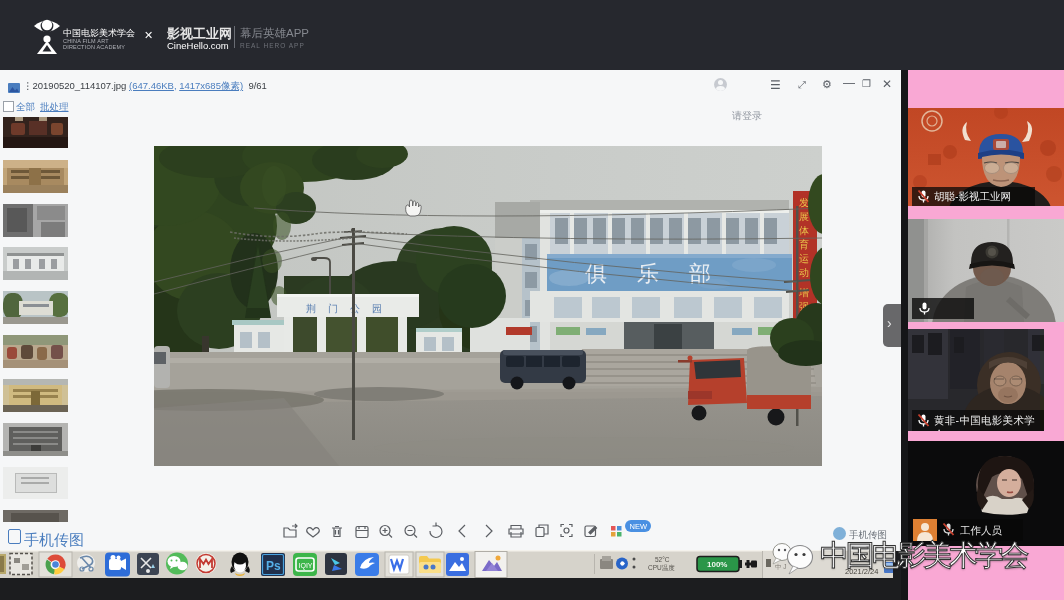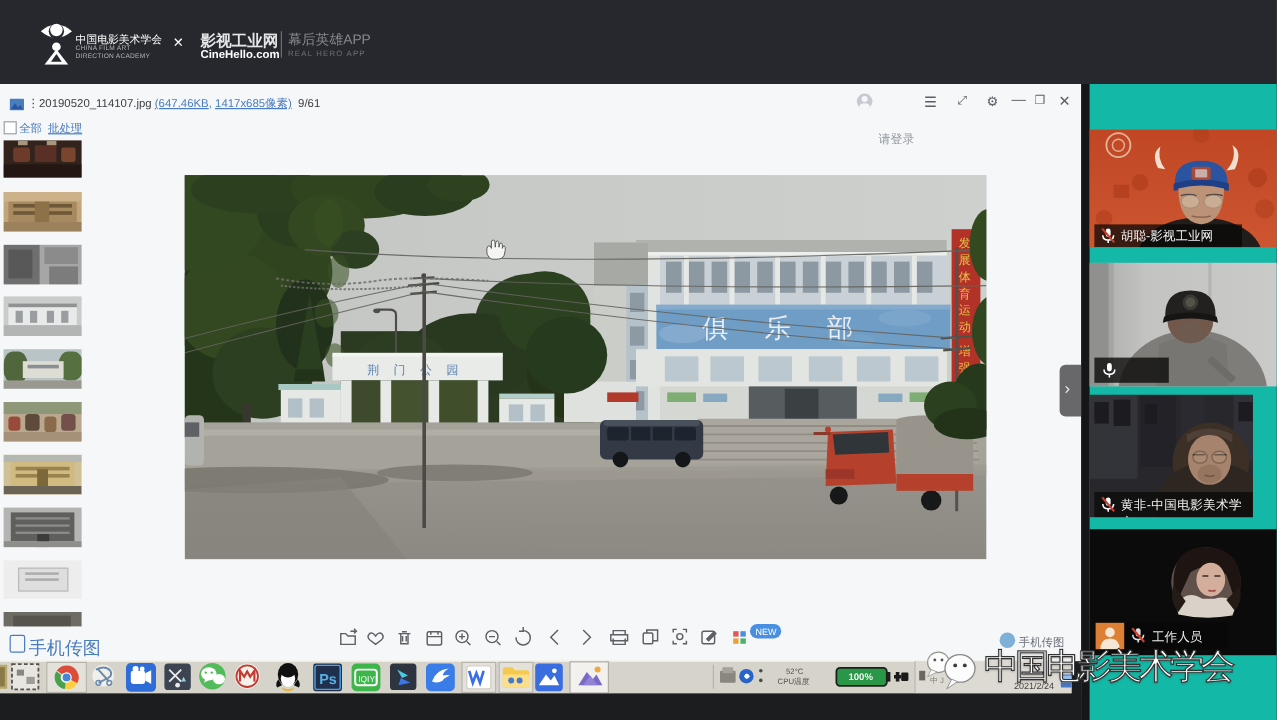--- a/index.html
+++ b/index.html
@@ -18,21 +18,21 @@
     <circle cx="14" cy="8" r="5.2" fill="#fff"></circle>
 
     <circle cx="14" cy="22" r="3.6" fill="#fff"></circle>
     <path d="M14 24 L24 37 L4 37 Z" fill="#fff"></path>
     <path d="M14 28 L18.5 34.5 L9.5 34.5 Z" fill="#26282e"></path>
   </svg>
   <div class="abs" style="left:63px;top:27px;color:#fff;font-size:9px;letter-spacing:0px;">中国电影美术学会</div>
   <div class="abs" style="left:63px;top:39px;color:#b0b2b8;font-size:5.5px;letter-spacing:.2px;line-height:5.5px;">CHINA FILM ART<br>DIRECTION ACADEMY</div>
   <div class="abs" style="left:144px;top:29px;color:#fff;font-size:11px;">✕</div>
   <div class="abs" style="left:167px;top:25px;color:#e5e5e5;font-size:13px;font-weight:bold;letter-spacing:0px;text-align:right;">影视工业网</div>
-  <div class="abs" style="left:167px;top:40px;color:#fff;font-size:9.5px;font-weight:bold;">CineHello.com</div>
+  <div class="abs" style="left:167px;top:40px;color:#fff;font-size:9.5px;font-weight:normal;">CineHello.com</div>
   <div class="abs" style="left:234px;top:26px;width:1px;height:22px;background:#6a6d74;"></div>
   <div class="abs" style="left:240px;top:26px;color:#85888f;font-size:11.5px;letter-spacing:0px;">幕后英雄APP</div>
   <div class="abs" style="left:240px;top:42px;color:#6e7178;font-size:6.5px;letter-spacing:1px;">REAL HERO APP</div>
 </div>
 
 <div class="abs" id="viewer" style="left:0;top:70px;width:901px;height:481px;background:#f6f7f8;"></div>
 
 <div class="abs" style="left:8px;top:79px;width:12px;height:10px;">
   <svg width="12" height="10" viewBox="0 0 12 10">
       <rect width="12" height="10" rx="1" fill="#4a7dbe"></rect>
@@ -419,21 +419,21 @@
  <text x="351.5" y="11" font-size="7.5" fill="#fff" font-family="Liberation Sans">NEW</text>
 </svg>
 </div>
 
 <div class="abs" style="left:833px;top:527px;width:13px;height:13px;border-radius:50%;background:#7fb0d8;"></div>
 <div class="abs" style="left:849px;top:529px;font-size:9.5px;color:#6a7078;">手机传图</div>
 
 <div class="abs" style="left:883px;top:304px;width:18px;height:43px;background:#68686a;border-radius:5px 0 0 5px;"></div>
 <div class="abs" style="left:887px;top:315px;color:#e8e8e8;font-size:14px;">›</div>
 
-<div class="abs" id="panel" style="left:901px;top:70px;width:163px;height:530px;background:#14b8a6;">
+<div class="abs" id="panel" style="left:901px;top:70px;width:163px;height:530px;background:#f9a8d4;">
  <div class="abs" style="left:0;top:0;width:7px;height:530px;background:#151618;"></div>
 
  <div class="abs" style="left:7px;top:38px;width:156px;height:98px;overflow:hidden;background:linear-gradient(180deg,#c14724,#cd5530);">
   <svg class="abs" style="left:0;top:0;" width="156" height="98" viewBox="0 0 156 98">
    <circle cx="24" cy="13" r="10" fill="none" stroke="#e8c9ae" stroke-width="1.5" opacity=".85"></circle>
    <circle cx="24" cy="13" r="5" fill="none" stroke="#e8c9ae" stroke-width="1.2" opacity=".8"></circle>
    <circle cx="93" cy="4" r="7" fill="#b03d1d" opacity=".6"></circle>
    <circle cx="42" cy="44" r="7" fill="#b03d1d" opacity=".7"></circle>
    <rect x="20" y="46" width="13" height="11" fill="#b23f1e" opacity=".85"></rect>
    <circle cx="140" cy="40" r="8" fill="#b03d1d" opacity=".75"></circle>

